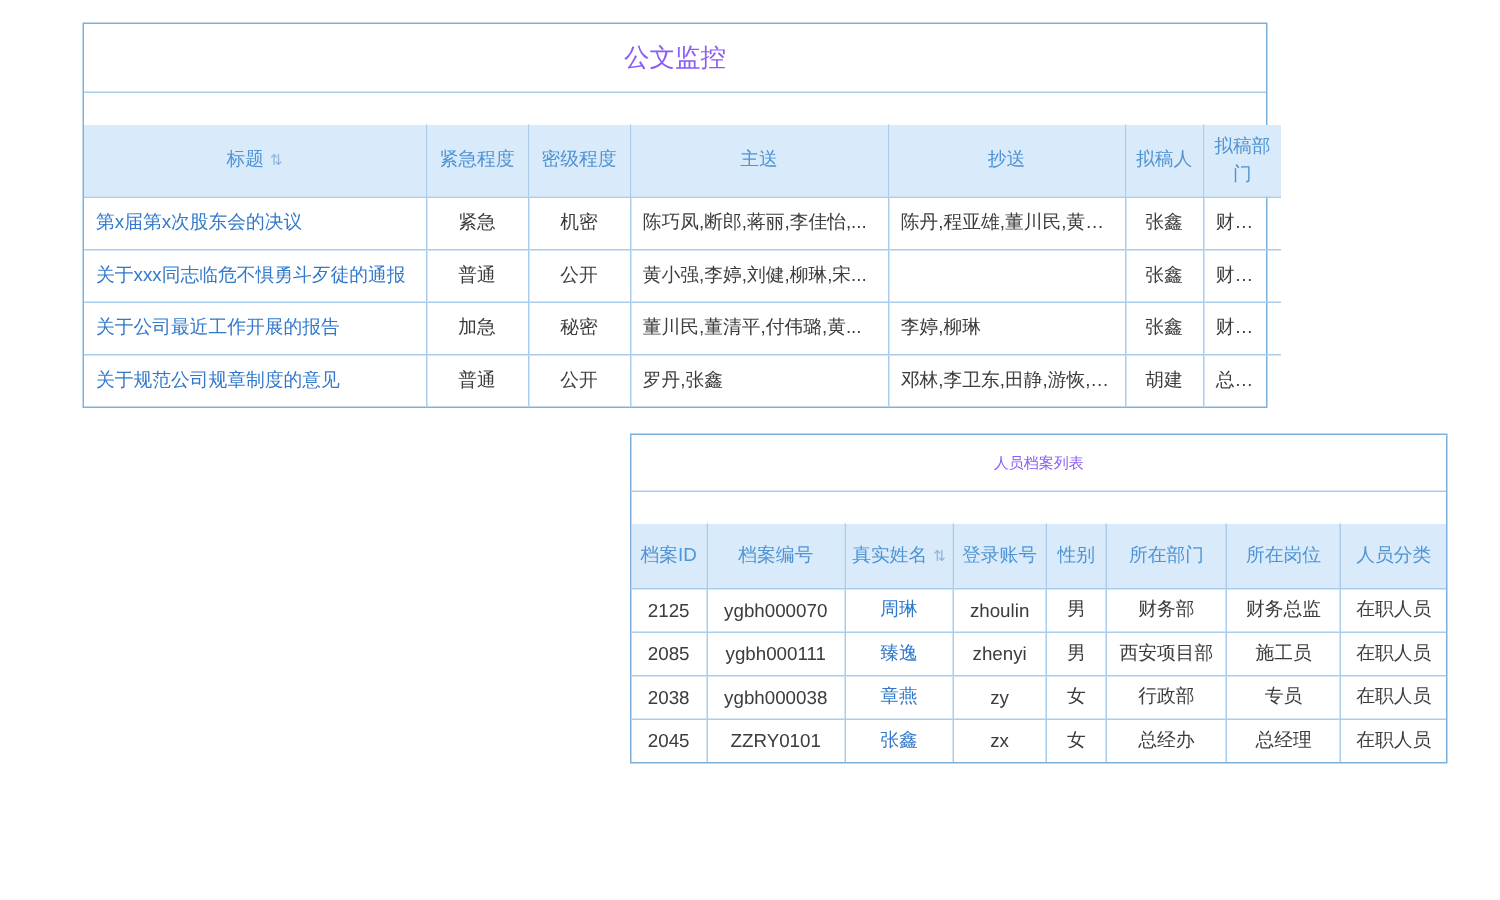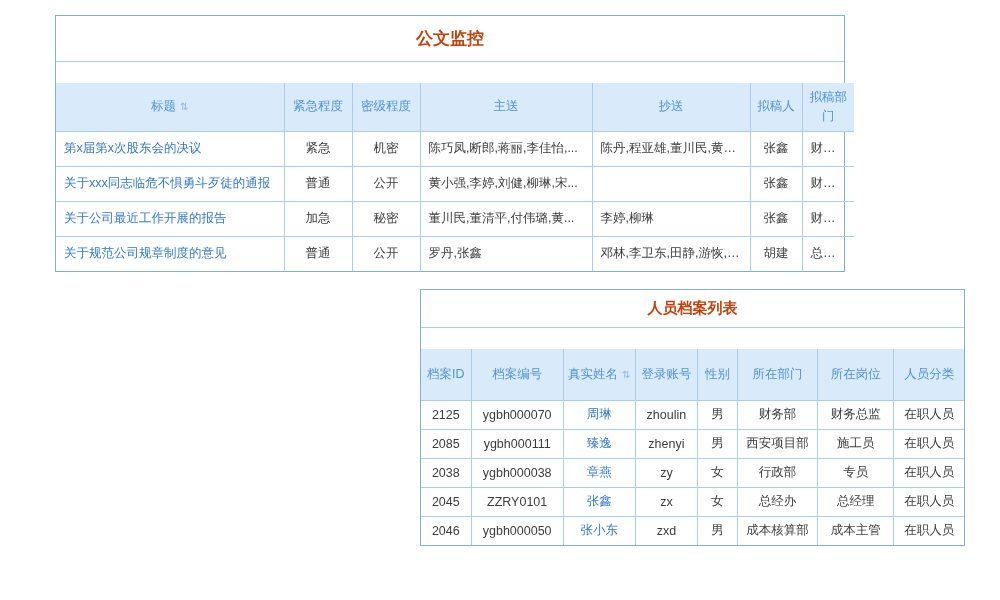--- a/index.html
+++ b/index.html
@@ -4,42 +4,42 @@
 <style>
   html,body{margin:0;padding:0;}
   body{
     width:1000px;height:600px;position:relative;background:#ffffff;
     font-family:"Liberation Sans",sans-serif;color:#333;overflow:hidden;
   }
   .panel{
     position:absolute;background:#fff;border:1px solid #7fb0dc;box-sizing:border-box;
   }
   .panel-title{
-    text-align:right;font-weight:bold;color:#c2410c;
+    text-align:right;font-weight:normal;color:#8b5cf6;
     border-bottom:1px solid #aacdec;box-sizing:border-box;
     display:flex;align-items:center;justify-content:center;
   }
   #doc-panel{left:55px;top:15px;width:790px;}
   #doc-panel .panel-title{height:46px;font-size:17px;}
   #person-panel{left:420px;top:289px;width:545px;}
-  #person-panel .panel-title{height:38px;font-size:15px;}
+  #person-panel .panel-title{height:38px;font-size:10px;}
   table{border-collapse:collapse;width:100%;table-layout:fixed;margin-top:21px;}
   th,td{border:1px solid #aacdec;box-sizing:border-box;overflow:hidden;}
   th{
     background:#d9eafa;color:#4e94d4;font-weight:normal;
     font-size:12.5px;padding:5px 3px;text-align:center;line-height:1.5;
   }
   td{
     font-size:12.5px;color:#3c3c3c;padding:4px 8px;text-align:center;
     white-space:nowrap;text-overflow:ellipsis;
   }
   #doc-panel td{height:35px;}
   #person-panel td{height:29px;}
   #doc-panel th{height:47px;}
-  #person-panel th{height:51px;}
+  #person-panel th{height:43px;}
   td.left{text-align:left;}
   .cell-link{color:#3279cb;cursor:pointer;text-align:right;}
   .sort-icon{font-size:10px;color:#8fb6da;margin-left:4px;cursor:pointer;}
   
   table{border-style:hidden;}
 </style>
 </head>
 <body>
 
 <div class="panel" id="doc-panel">
@@ -165,25 +165,15 @@
         <tr>
           <td>2045</td>
           <td>ZZRY0101</td>
           <td><span class="cell-link">张鑫</span></td>
           <td>zx</td>
           <td>女</td>
           <td>总经办</td>
           <td>总经理</td>
           <td>在职人员</td>
         </tr>
-        <tr>
-          <td>2046</td>
-          <td>ygbh000050</td>
-          <td><span class="cell-link">张小东</span></td>
-          <td>zxd</td>
-          <td>男</td>
-          <td>成本核算部</td>
-          <td>成本主管</td>
-          <td>在职人员</td>
-        </tr>
       </tbody>
   </table>
 </div>
 
 </body></html>

